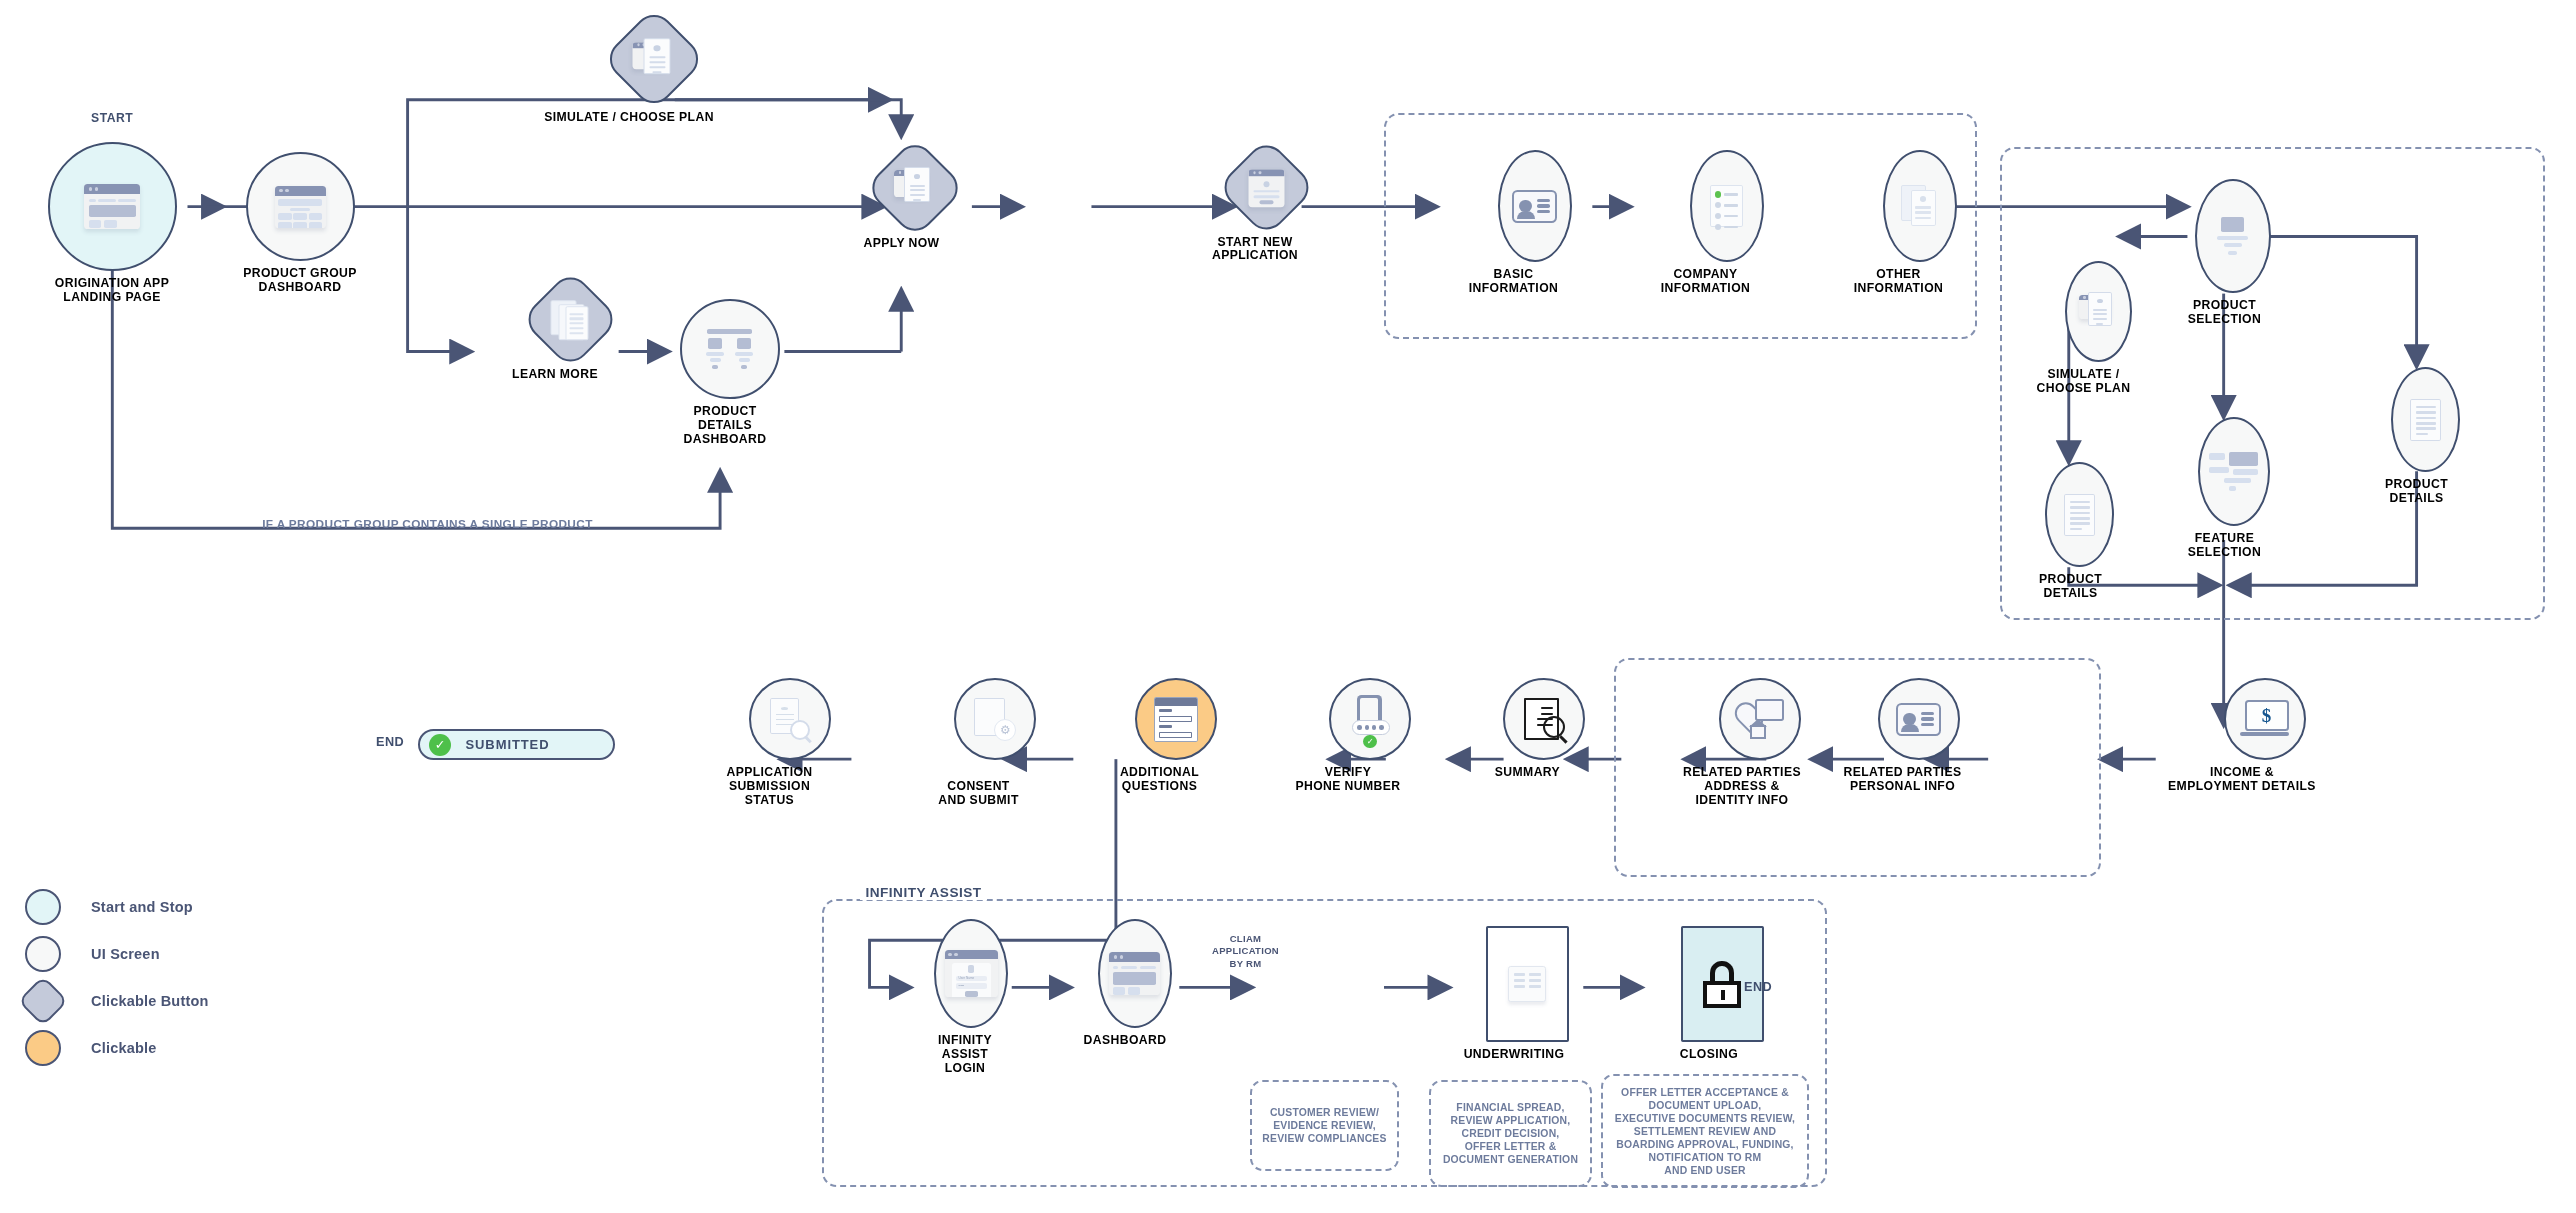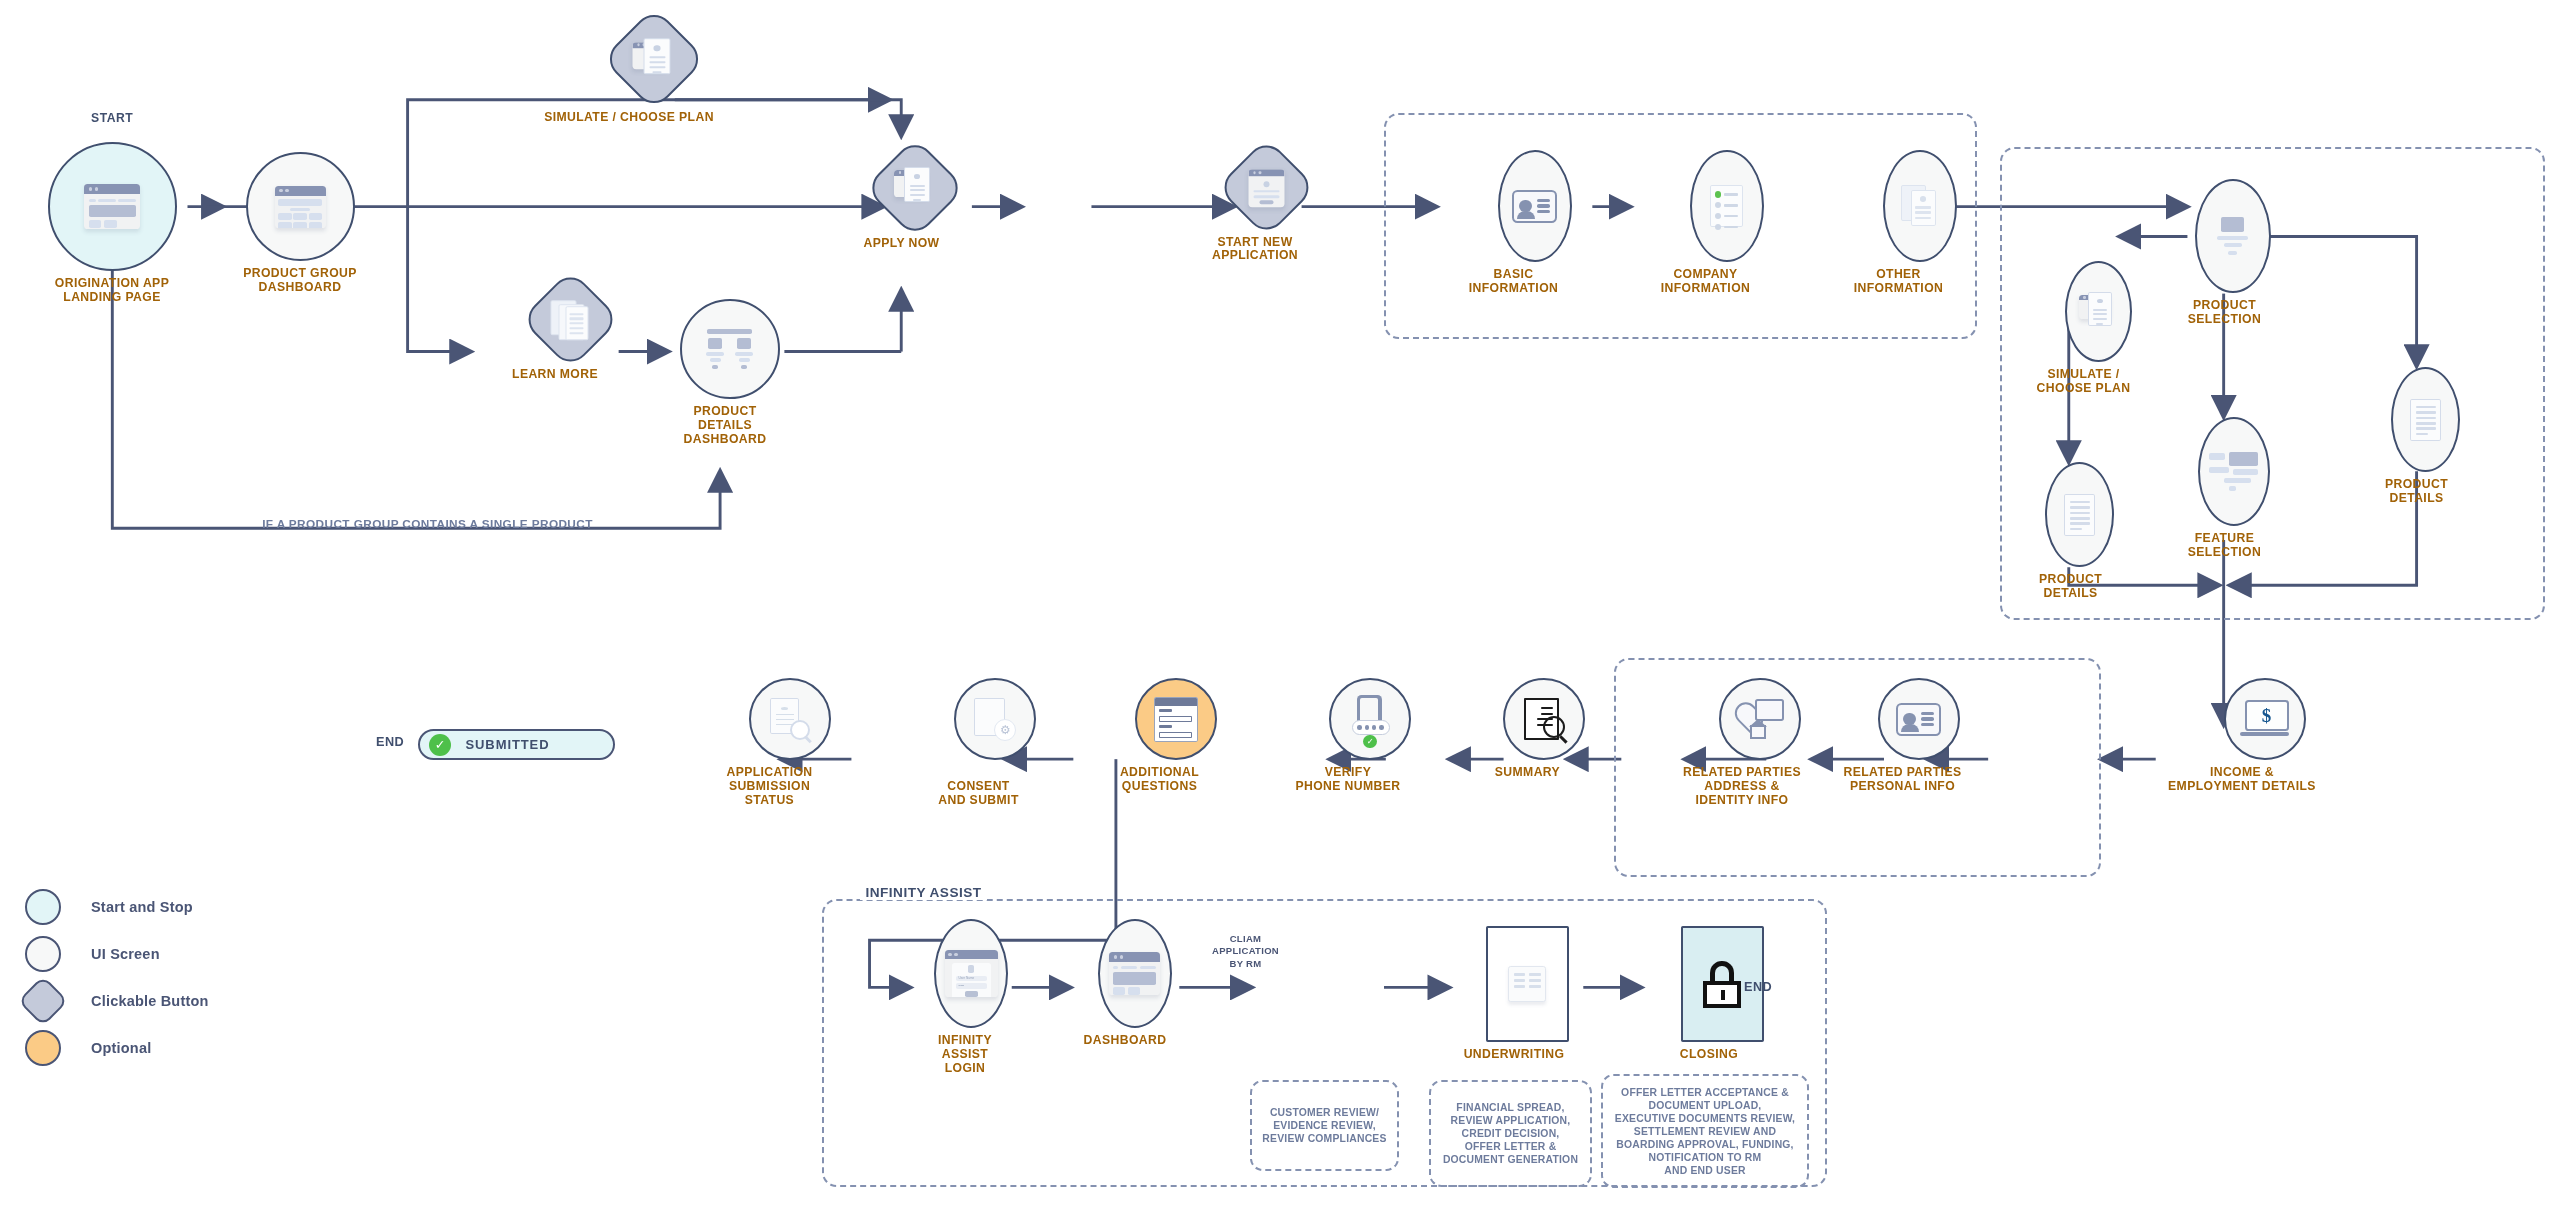--- a/index.html
+++ b/index.html
@@ -12,21 +12,21 @@
   .node{position:absolute;display:flex;flex-direction:column;align-items:center;}
   .shape{border:2.7px solid #404f6e;box-sizing:border-box;display:flex;align-items:center;justify-content:center;background:#f7f8f8;}
   .shape.circle{border-radius:50%;}
   .shape.diamond{border-radius:20px;transform:rotate(45deg);background:#c4cada;}
   .shape.diamond .ic{transform:rotate(-45deg);}
   .shape.start{background:#e2f5f7;}
   .shape.optional{background:#fbcb86;}
   .shape.square{border-radius:1.8px;background:#ffffff;}
   .shape.square.tinted{background:#d9eef2;}
   .caption{margin-top:6.3px;text-align:center;font-size:12.2px;font-weight:700;
-           letter-spacing:0.4px;line-height:1.12;color:#a16207;text-transform:uppercase;}
+           letter-spacing:0.4px;line-height:1.12;color:#000000;text-transform:uppercase;}
   .toplabel{position:absolute;font-size:12.2px;font-weight:700;letter-spacing:0.5px;
             color:#404f6e;text-transform:uppercase;}
 
   
   .dashgroup{position:absolute;border:2.7px dashed #8491b0;border-radius:14.5px;box-sizing:border-box;}
   .grouptitle{position:absolute;font-size:13.6px;font-weight:700;letter-spacing:0.5px;
               color:#404f6e;background:#fff;padding:0 5.4px;text-transform:uppercase;}
 
   
   .note{position:absolute;border:2.7px dashed #8491b0;border-radius:12.7px;box-sizing:border-box;
@@ -879,18 +879,18 @@
     <div class="legrow">
       <div class="legshape circle" style="background:#f7f8f8;"></div>
       <div class="legtext">UI Screen</div>
     </div>
     <div class="legrow">
       <div class="legshape dia" style="background:#c4cada;"></div>
       <div class="legtext" style="margin-left:30px;">Clickable Button</div>
     </div>
     <div class="legrow">
       <div class="legshape circle" style="background:#fbcb86;"></div>
-      <div class="legtext">Optional</div>
+      <div class="legtext">Clickable</div>
     </div>
   </div>
 
 </div>
 
 
 </body></html>

